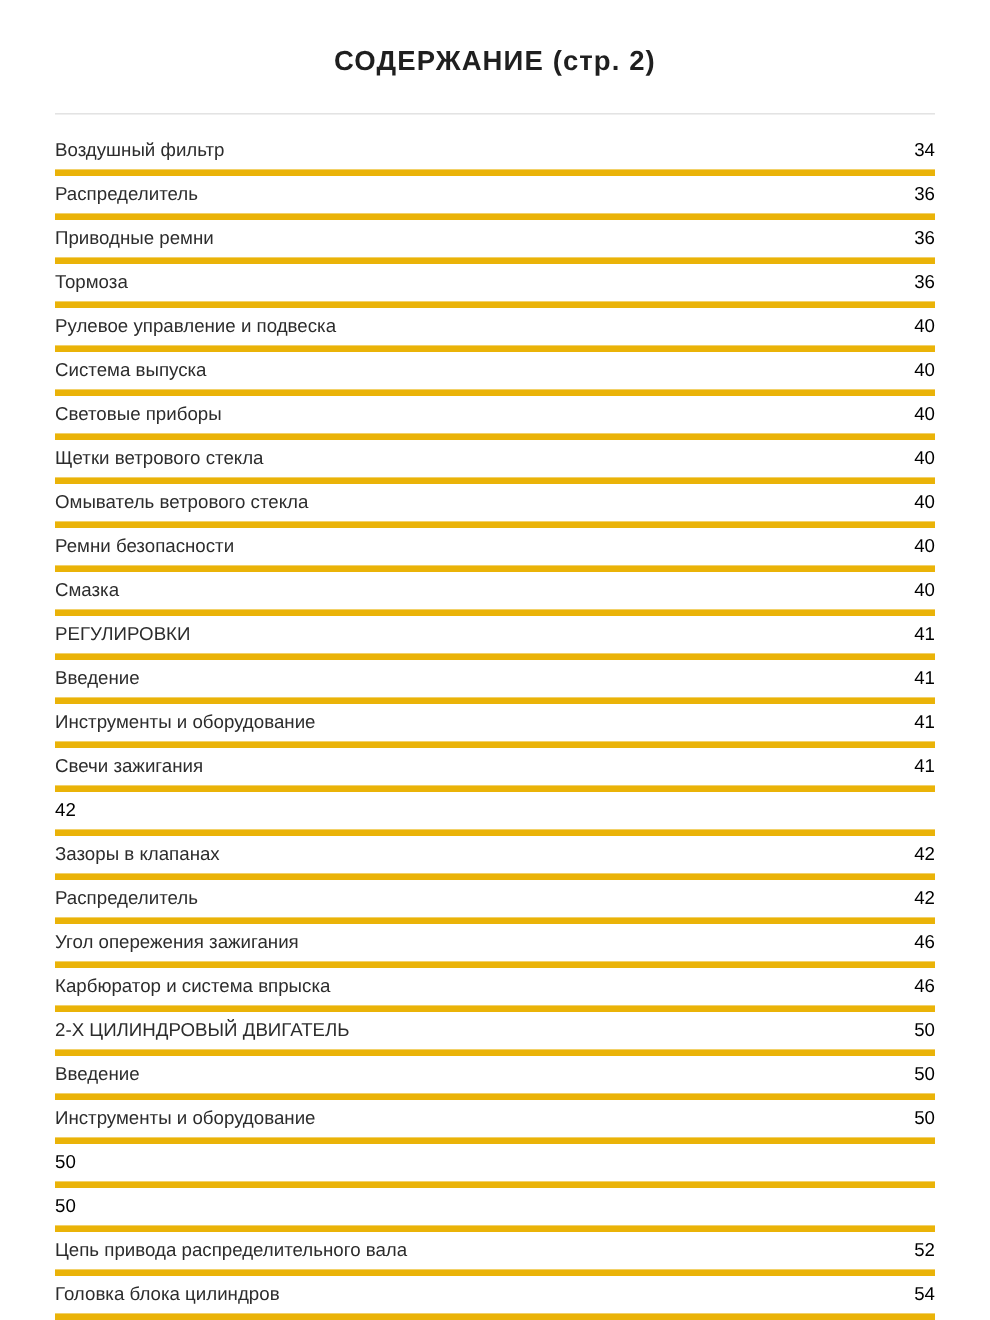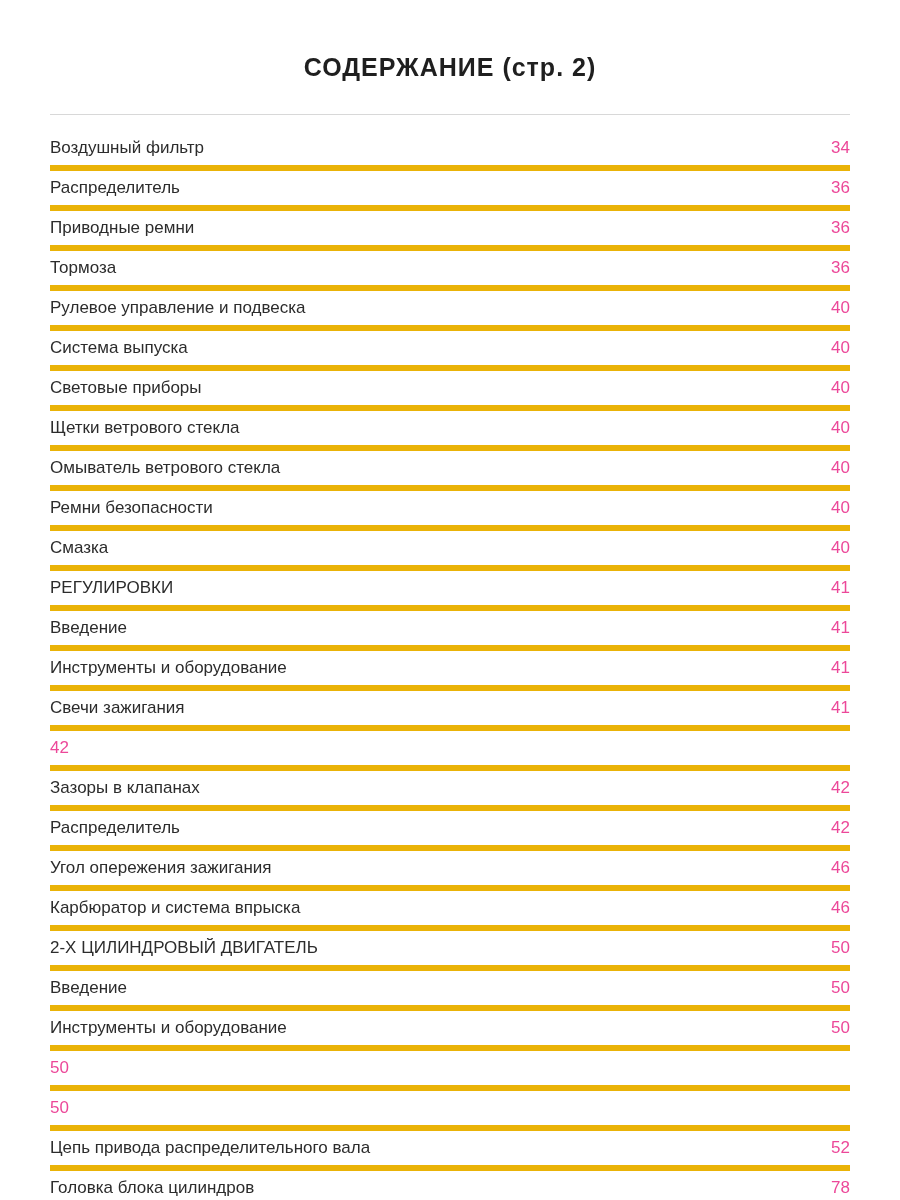--- a/index.html
+++ b/index.html
@@ -13,21 +13,21 @@
     height: 1200px;
     margin: 0 auto;
     background: #ffffff;
     box-sizing: border-box;
     padding: 38px 50px 0 50px;
     font-family: "Liberation Sans", "DejaVu Sans", sans-serif;
     color: #2e2e2e;
     overflow: hidden;
   }
   .doc-title {
-    margin: 15px;
+    margin: 4px;
     text-align: center;
     font-size: 25px;
     font-weight: 700;
     letter-spacing: 1px;
     color: #1f1f1f;
   }
   .top-divider {
     border: none;
     border-top: 1px solid #d8d8d8;
     margin: 32px 0 0 0;
@@ -43,21 +43,21 @@
     border-bottom: 6px solid #eab308;
     cursor: pointer;
   }
   .toc-label {
     font-size: 17px;
     color: #2c2c2c;
     white-space: nowrap;
   }
   .toc-page {
     font-size: 17px;
-    color: #ec4899;
+    color: #000000;
     white-space: nowrap;
   }
   .footer {
     position: absolute;
     left: 0;
     right: 0;
     bottom: 36px;
     text-align: center;
     font-size: 14px;
     color: #9b9b9b;
@@ -169,18 +169,18 @@
   </div>
       <div class="toc-row">
     <span class="toc-page">50</span>
   </div>
       <div class="toc-row">
     <span class="toc-label">Цепь привода распределительного вала</span>
     <span class="toc-page">52</span>
   </div>
       <div class="toc-row">
     <span class="toc-label">Головка блока цилиндров</span>
-    <span class="toc-page">78</span>
+    <span class="toc-page">54</span>
   </div>
     </div>
 
 
 </div>
 
 </body></html>

